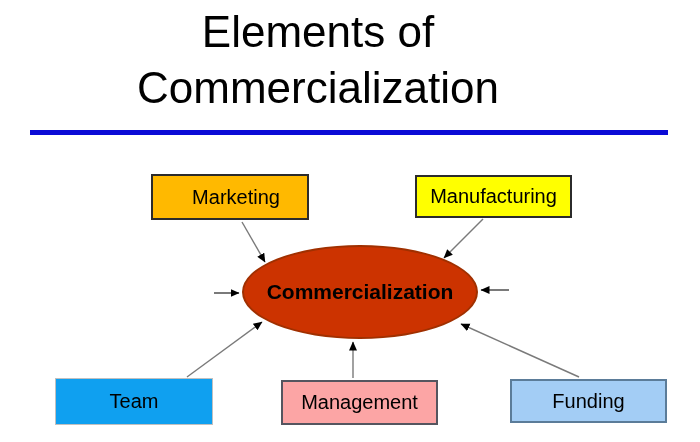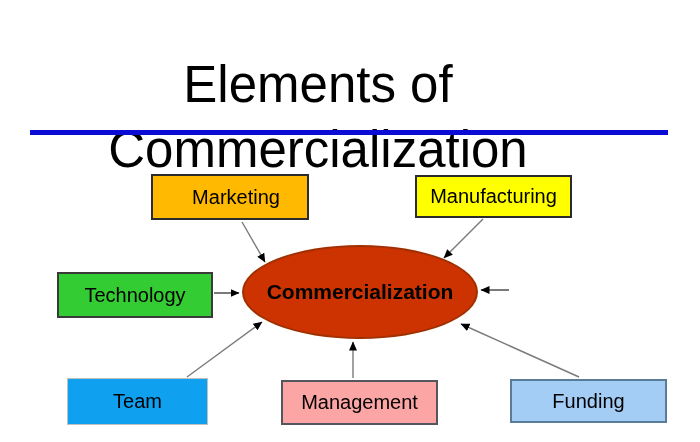--- a/index.html
+++ b/index.html
@@ -14,25 +14,24 @@
     height: 442px;
     background: #ffffff;
     overflow: hidden;
   }
   .title {
     position: absolute;
     top: 4px;
     left: 0;
     width: 636px;
     text-align: center;
-    font-size: 51px;
+    font-size: 44px;
     line-height: 1.28;
     color: #000000;
     letter-spacing: 0px;
-    margin-top: 48px;
   }
   .divider {
     position: absolute;
     left: 30px;
     top: 130px;
     width: 638px;
     height: 5px;
   }
   .arrow-layer {
     position: absolute;
@@ -49,21 +48,21 @@
     justify-content: center;
     font-size: 20px;
     color: #000000;
     box-sizing: border-box;
     text-align: center;
   }
   .node-marketing     { left: 151px; top: 174px; width: 158px; height: 46px; border: 2px solid #2b2b2b; padding-left: 12px; }
   .node-manufacturing { left: 415px; top: 175px; width: 157px; height: 43px; border: 2px solid #2b2b2b; }
   .node-technology    { left: 57px;  top: 272px; width: 156px; height: 46px; border: 2px solid #3a3a3a; }
   .node-sales         { left: 510px; top: 269px; width: 157px; height: 46px; border: 2px solid #2b2b2b; }
-  .node-team          { left: 67px;  top: 378px; width: 141px; height: 47px; border: 1px solid #c0c0c0; }
+  .node-team          { left: 55px;  top: 378px; width: 158px; height: 47px; border: 1px solid #c0c0c0; }
   .node-management    { left: 281px; top: 380px; width: 157px; height: 45px; border: 2px solid #55555f; }
   .node-funding       { left: 510px; top: 379px; width: 157px; height: 44px; border: 2px solid #5b7c99; }
   .ellipse {
     position: absolute;
     left: 242px;
     top: 245px;
     width: 236px;
     height: 94px;
     border-radius: 50%;
     display: flex;
@@ -108,23 +107,20 @@
   </svg>
 
   <div class="node node-marketing" style="background-color: rgb(255, 185, 0);">
     <span>Marketing</span>
   </div>
 
   <div class="node node-manufacturing" style="background-color: rgb(255, 255, 0);">
     <span>Manufacturing</span>
   </div>
 
-  <div class="node node-technology" style="background-color: rgb(51, 204, 51);">
-    <span>Technology</span>
-  </div>
 
 
   <div class="node node-team" style="background-color: rgb(15, 160, 240);">
     <span>Team</span>
   </div>
 
   <div class="node node-management" style="background-color: #fca5a5;">
     <span>Management</span>
   </div>
 

